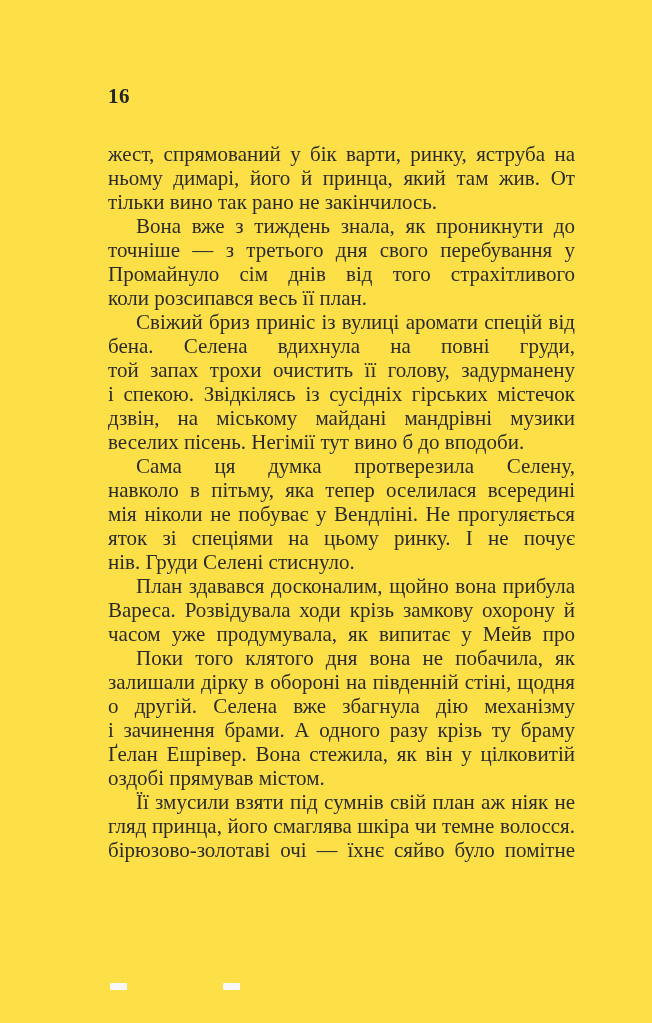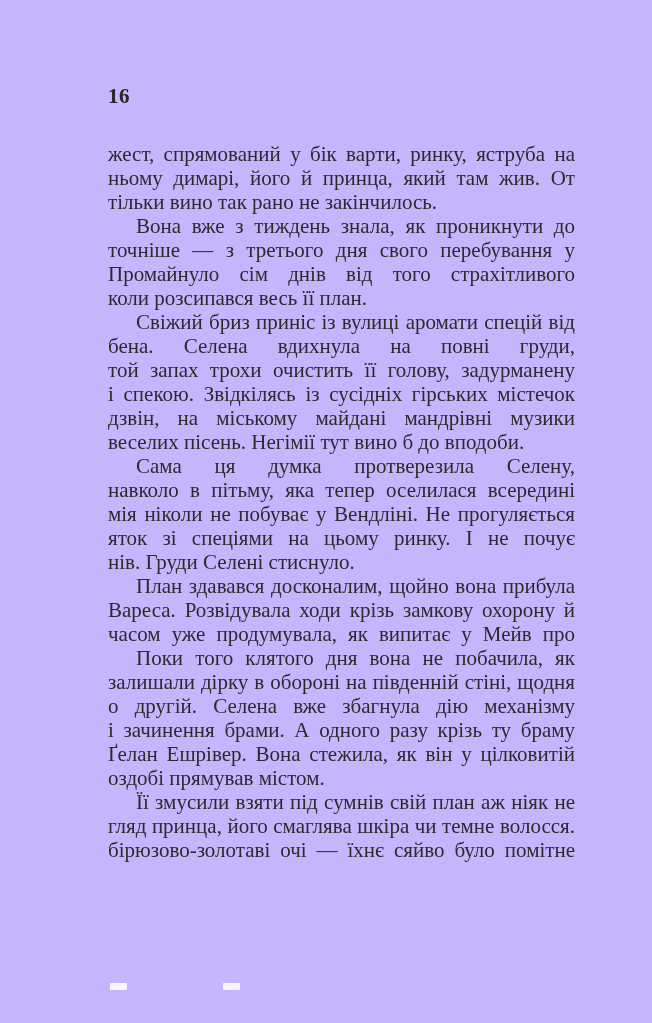--- a/index.html
+++ b/index.html
@@ -12,21 +12,21 @@
     background: #ffffff;
     position: relative;
     overflow: hidden;
     font-family: "Liberation Serif", "DejaVu Serif", serif;
   }
   .book-page {
     position: absolute;
     left: 0; top: 0;
     width: 652px;
     height: 1023px;
-    background: #c4b5fd;
+    background: #fde047;
   }
   .page-number {
     position: absolute;
     left: 108px;
     top: 86px;
     font-size: 21px;
     line-height: 1;
     font-weight: 600;
     color: #262626;
     letter-spacing: 0.5px;

